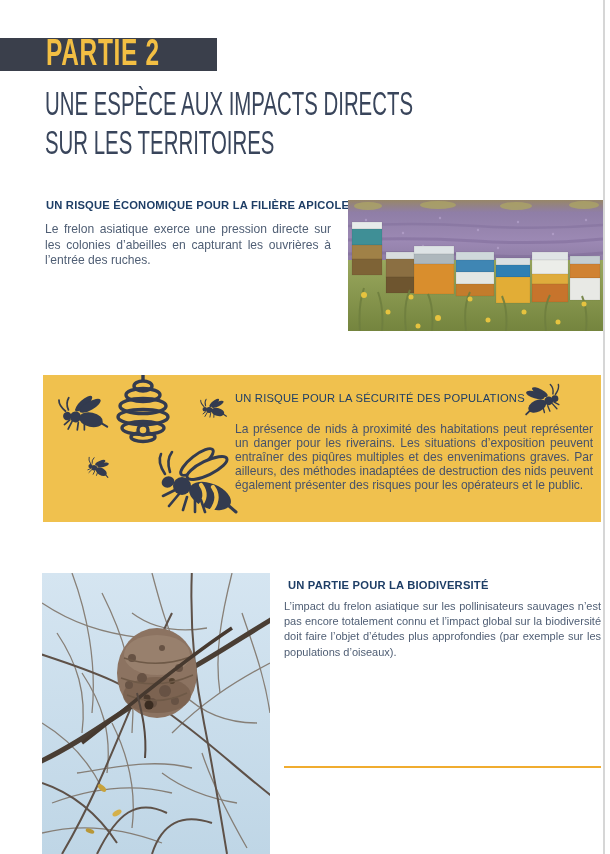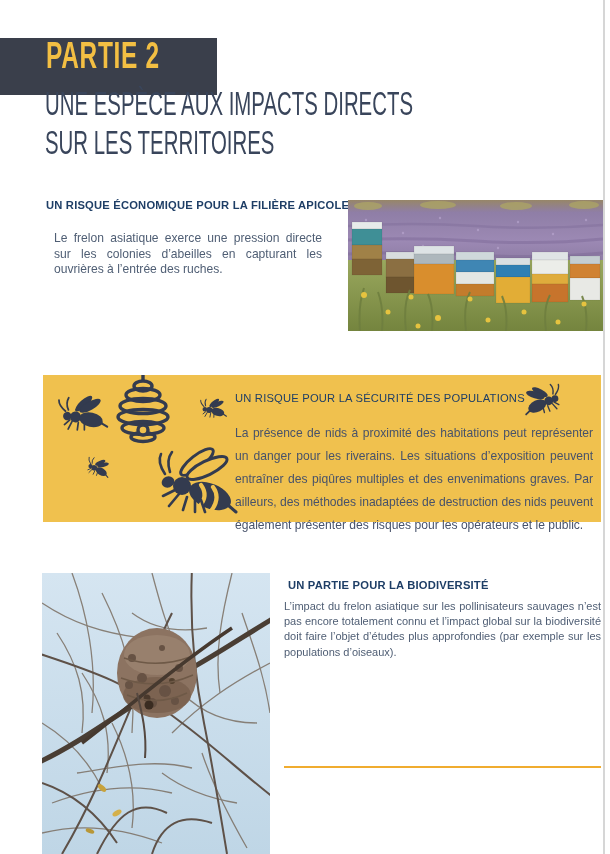--- a/index.html
+++ b/index.html
@@ -1,50 +1,50 @@
 <!DOCTYPE html>
 <html style="--band_bg: #3A3F4B; --kicker_yellow: #F3BF43; --title_color: #39455B; --heading_blue: #1E3E66; --body_text: #4F5E74; --highlight_bg: #F0C14E; --icon_navy: #333B4F; --rule_yellow: #F0AC2F;"><head>
 <meta charset="utf-8">
 <style>
   html,body{margin:0;padding:0;background:#ffffff;}
   .page{position:relative;width:610px;height:854px;background:#fff;overflow:hidden;
         font-family:"Liberation Sans",sans-serif;}
   .edge-line{position:absolute;left:603px;top:0;width:1.5px;height:854px;background:#d6d6d6;}
 
   
-  .kicker-band{position:absolute;left:0;top:38px;width:217px;height:57px;
-               background:var(--band_bg,#3A3F4B);display:flex;align-items:flex-start;}
+  .kicker-band{position:absolute;left:0;top:38px;width:217px;height:33px;
+               background:var(--band_bg,#3A3F4B);display:flex;align-items:flex-end;}
   .kicker{margin-left:46px;font-size:36px;font-weight:700;line-height:1;
           color:var(--kicker_yellow,#F3BF43);letter-spacing:1px;white-space:nowrap;
           transform:scaleX(0.68);transform-origin:0 50%;}
   .page-title{position:absolute;left:45px;top:84px;margin:0;font-weight:400;
               color:var(--title_color,#39455B);font-size:34px;line-height:39px;}
   .tline{display:block;white-space:nowrap;transform:scaleX(0.60);transform-origin:0 50%;}
 
   
   .sec-head{position:absolute;margin:4px;font-size:11.2px;font-weight:700;
             color:var(--heading_blue,#1E3E66);letter-spacing:0.2px;white-space:nowrap;}
   .apicole-head{left:42px;top:195px;}
   .bio-head{left:284px;top:575px;}
 
   
   .apicole-copy{position:absolute;left:42px;top:219px;width:292px;text-align:justify;
                 font-size:12.1px;line-height:15.6px;color:var(--body_text,#4F5E74);}
-  .apicole-copy p{margin:12px;}
+  .apicole-copy p{margin:3px;}
   .photo-hives{position:absolute;left:348px;top:200px;width:255px;height:131px;}
 
   
   .highlight-box{position:absolute;left:43px;top:375px;width:558px;height:147px;
                  background:var(--highlight_bg,#F0C14E);}
   .box-icons{position:absolute;left:0;top:0;width:558px;height:147px;
              color:var(--icon_navy,#333B4F);}
   .box-head{position:absolute;left:192px;top:17px;margin:0;font-size:11.2px;font-weight:400;
             color:var(--heading_blue,#1E3E66);letter-spacing:0.2px;white-space:nowrap;}
   .box-copy{position:absolute;left:192px;top:47px;width:358px;text-align:justify;
-            font-size:12.1px;line-height:23px;color:#47526A;margin:0;}
+            font-size:12.1px;line-height:14px;color:#47526A;margin:0;}
 
   
   .photo-nest{position:absolute;left:42px;top:573px;width:228px;height:281px;}
   .bio-copy{position:absolute;left:284px;top:599px;width:317px;text-align:justify;
             font-size:11px;line-height:15.2px;color:var(--body_text,#4F5E74);}
   .bio-copy p{margin:0 0 14px;}
   .bio-rule{position:absolute;left:284px;top:766px;width:317px;height:2px;
             background:var(--rule_yellow,#F0AC2F);}
 
   .ylw{fill:var(--highlight_bg,#F0C14E);}

